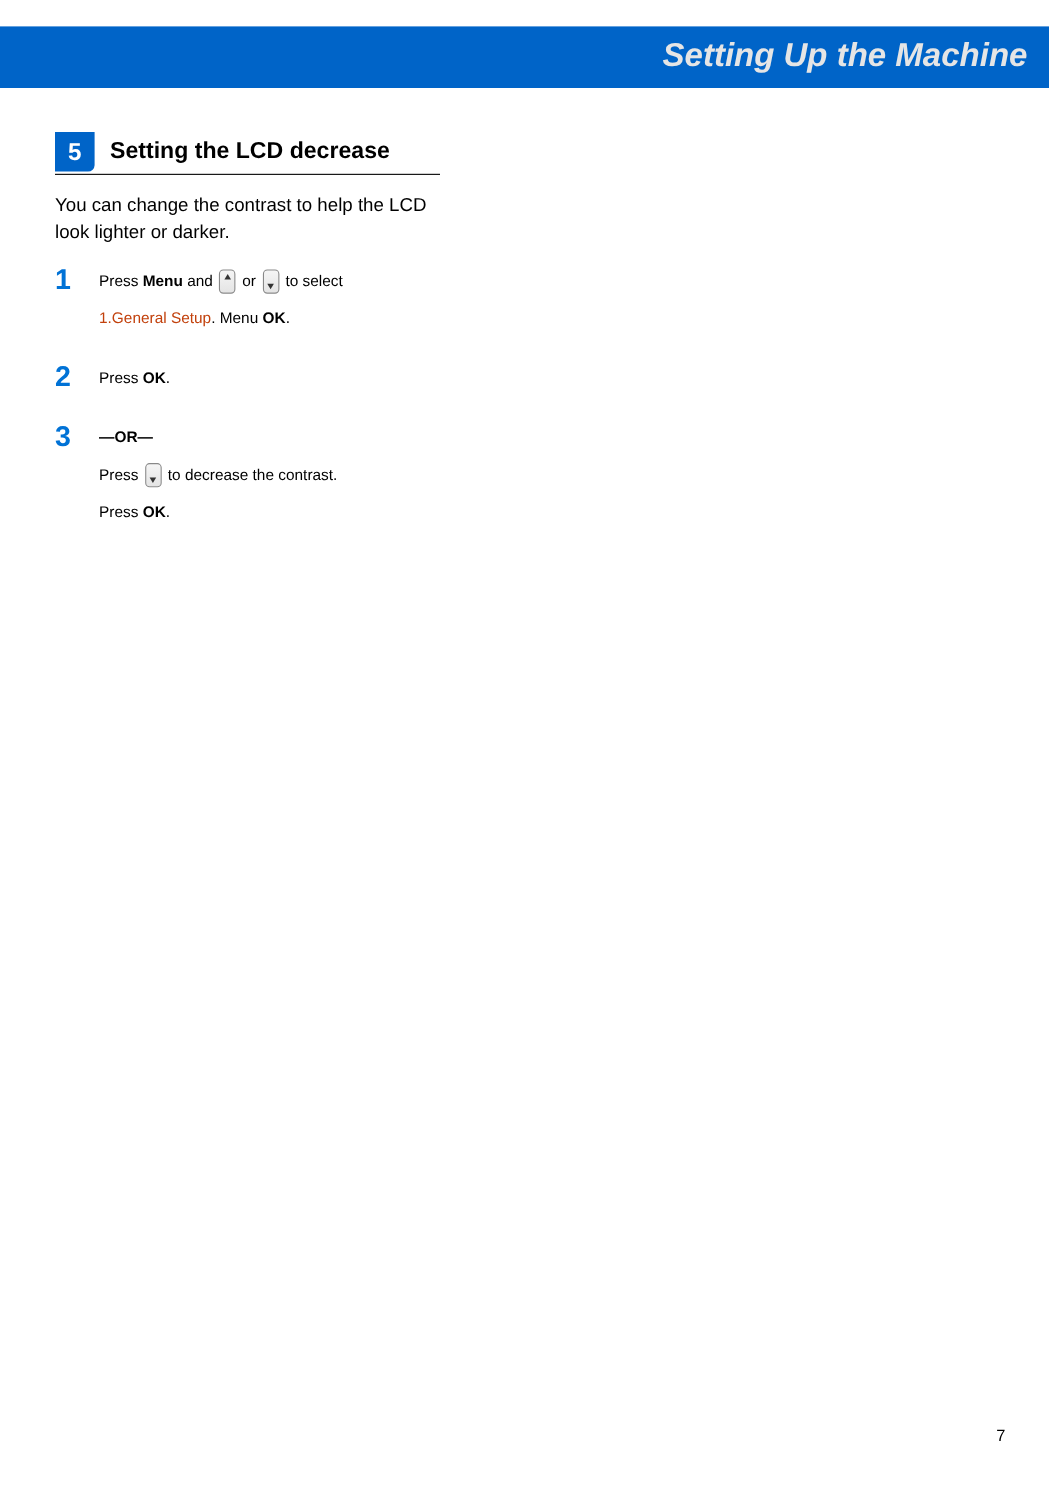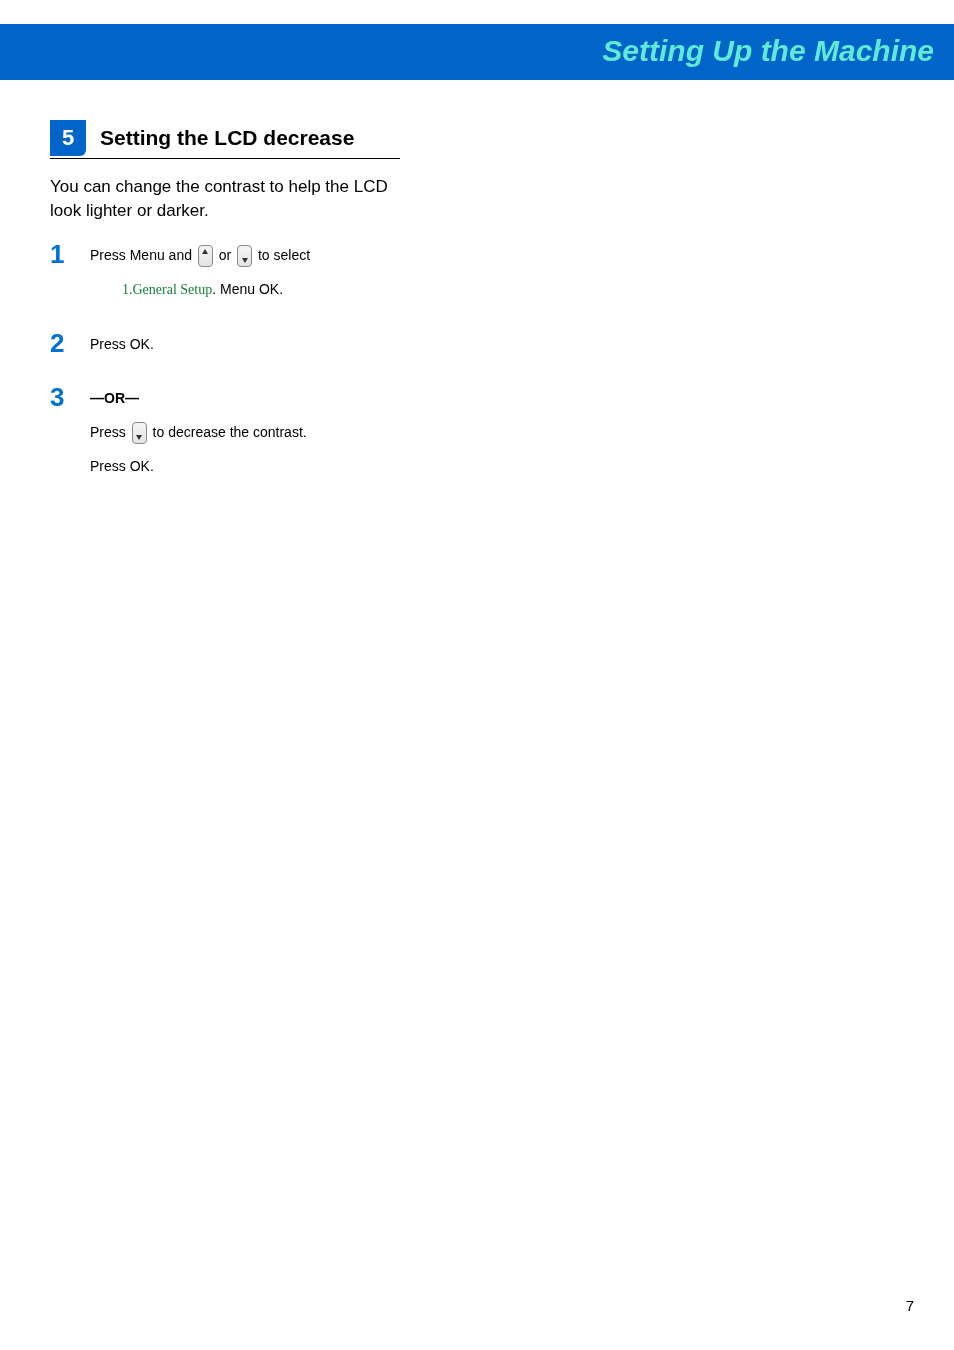--- a/index.html
+++ b/index.html
@@ -13,21 +13,21 @@
     width:954px;
     height:1350px;
     background:#fff;
     font-family:Arial,Helvetica,sans-serif;
     color:var(--text);
     position:relative;
     box-sizing:border-box;
   }
   .header-bar{
     background:var(--blue);
-    color:#5eead4;
+    color:#e5e5e5;
     font-size:30px;
     font-weight:bold;
     font-style:italic;
     text-align:right;
     padding:10px 20px 12px 0;
     margin-top:24px;
   }
   .content{
     padding:40px 50px 0 50px;
     width:450px;
@@ -80,25 +80,24 @@
     font-size:26px;
     line-height:1;
     width:28px;
     flex:0 0 28px;
   }
   .step-body{
     flex:1;
   }
   .step-body p{margin:0 0 6px 0;}
   .mono{
-    font-family:Liberation Serif, serif;
-    color:#15803d;
-    margin-left:32px;
+    font-family:Liberation Sans, sans-serif;
+    color:#c2410c;
   }
-  .b{font-weight:normal;margin-top:15px;}
+  .b{font-weight:bold;margin-top:15px;}
   .or{font-weight:bold;}
   .keyicon{
     display:inline-flex;
     vertical-align:middle;
     width:15px;
     height:22px;
     border:1px solid #888;
     border-radius:4px;
     background:linear-gradient(#f5f5f5,#e4e4e4);
     align-items:flex-start;

